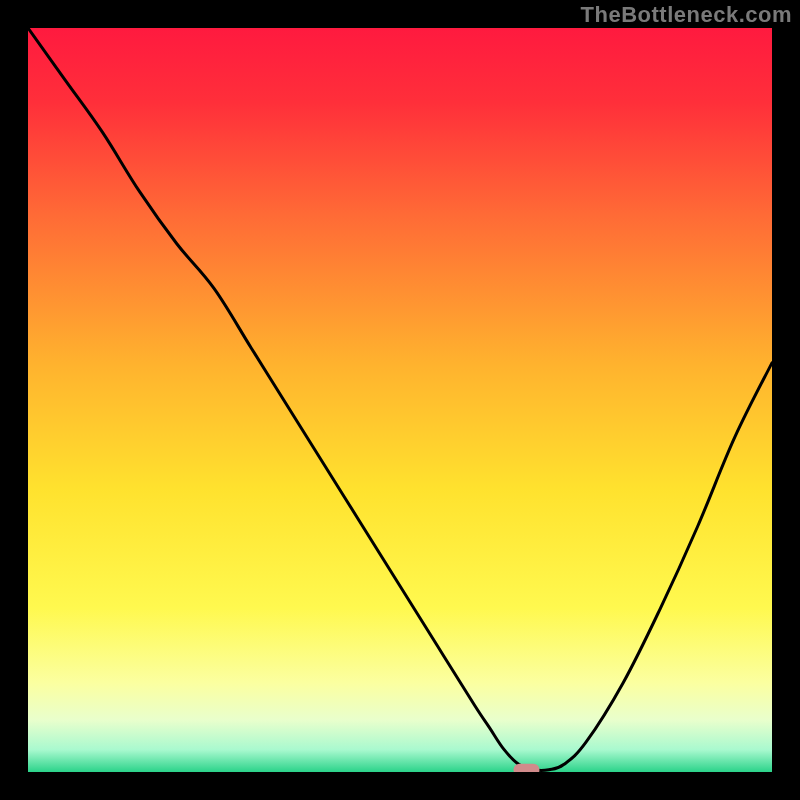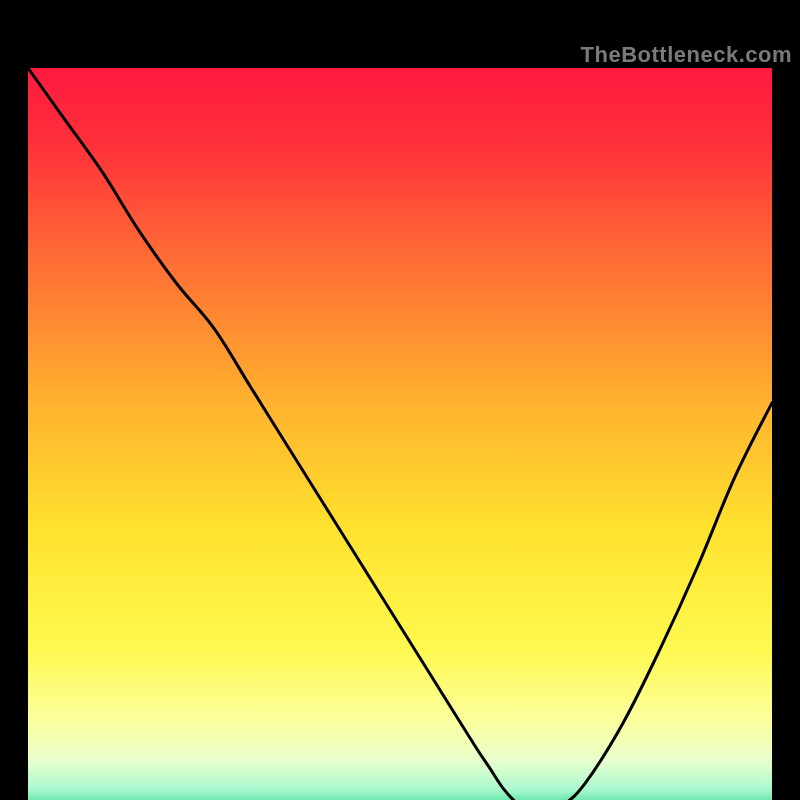--- a/index.html
+++ b/index.html
@@ -8,21 +8,20 @@
     width: 800px;
     height: 800px;
     background: #000;
     overflow: hidden;
   }
   .container {
     position: relative;
     width: 800px;
     height: 572px;
     background: #000;
-    margin-top: 40px;
   }
   .watermark {
     position: absolute;
     top: 2px;
     right: 8px;
     font-family: Arial, Helvetica, sans-serif;
     font-size: 22px;
     font-weight: 600;
     color: #7a7a7a;
     letter-spacing: 0.5px;

